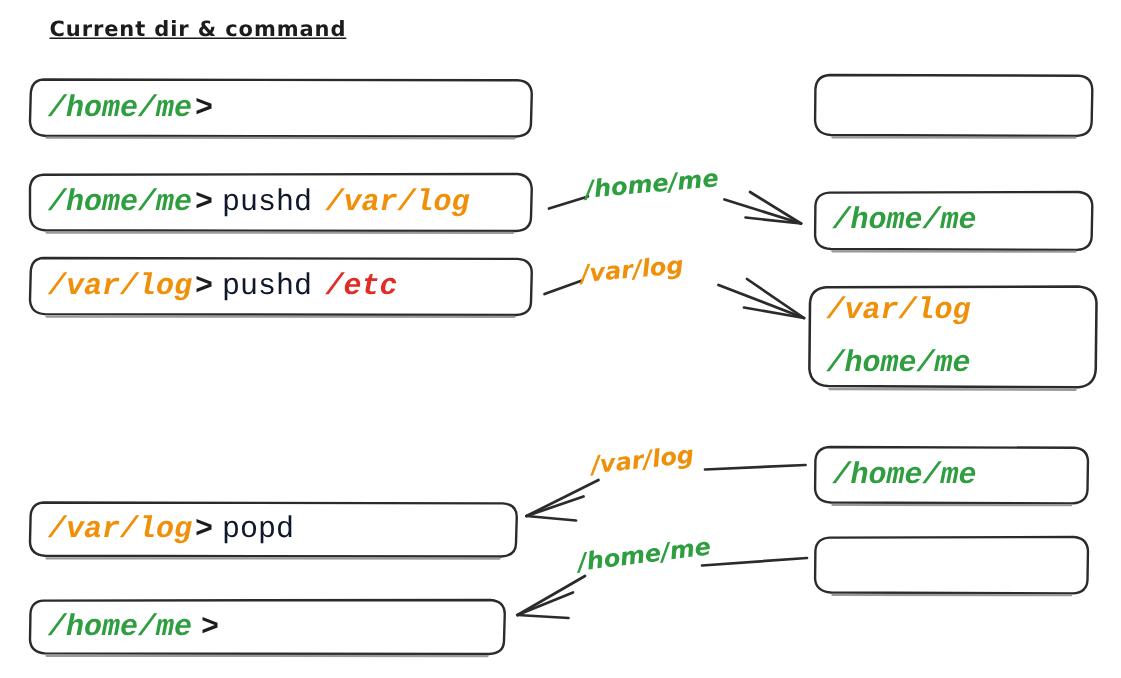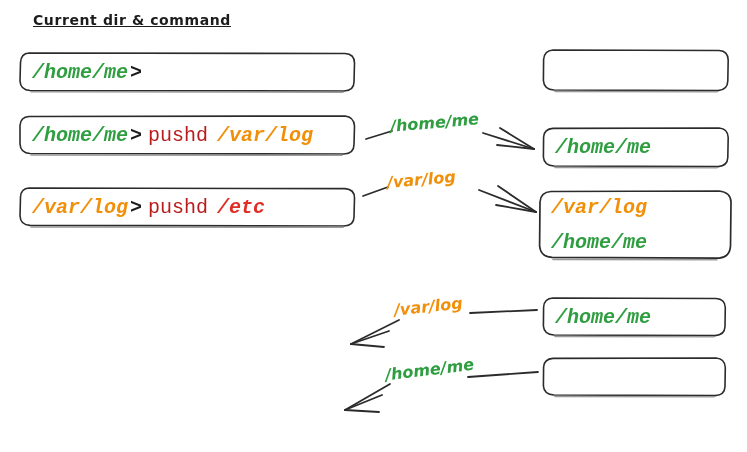--- a/index.html
+++ b/index.html
@@ -56,21 +56,21 @@
   .line {
     font-family: Liberation Mono, monospace;
     font-size: 20px;
     white-space: nowrap;
     line-height: 1.45;
   }
   .path-green  { color: #2f9e41; font-style: italic; font-weight: 600; }
   .path-orange { color: #f0900a; font-style: italic; font-weight: 600; }
   .path-red    { color: #e02d28; font-style: italic; font-weight: 600; }
   .prompt      { color: #1c1c1c; font-weight: 700; padding-left: 2px; }
-  .cmd         { color: #b91c1c; font-weight: 500; padding-left: 6px; padding-right: 4px;}
+  .cmd         { color: #0f172a; font-weight: 500; padding-left: 6px; padding-right: 4px;}
   .arg-sp      { padding-left: 5px; }
 
   
   .arrow-layer {
     position: absolute;
     left: 0; top: 0;
     width: 747px; height: 452px;
     pointer-events: none;
     overflow: visible;
   }
@@ -110,34 +110,56 @@
       <path d="M11,2.5 L327,2 Q336,3 336.5,12 L336,30.5 Q336,39.5 326,40 L12,39.5 Q2.5,39 2,30 L2,11.5 Q2.5,3 11,2.5 Z" fill="#fff" stroke="#2b2b2b" stroke-width="1.6" stroke-linecap="round" stroke-linejoin="round"></path>
       <path d="M13,41 L324,41.3" fill="none" stroke="#9a9a9a" stroke-width="1.5" stroke-linecap="round"></path>
     </svg>
     <div class="content">
       <div class="line">
         <span class="path-green">/home/me</span><span class="prompt">&gt;</span><span class="cmd">pushd</span><span class="path-orange arg-sp">/var/log</span>
       </div>
     </div>
   </div>
 
-  <div class="sbox" style="left:18px; top:186px; width:338px; height:42px;">
+  <div class="sbox" style="left:18px; top:170px; width:338px; height:42px;">
     <svg viewBox="0 0 338 42" preserveAspectRatio="none">
       <path d="M11,2 L327,2.6 Q336.5,3.2 336.5,12 L336,31 Q336,39.5 326,40 L12,39.4 Q2.5,39 2,30 L2.5,11 Q3,2.4 11,2 Z" fill="#fff" stroke="#2b2b2b" stroke-width="1.6" stroke-linecap="round" stroke-linejoin="round"></path>
       <path d="M13,41 L325,41.2" fill="none" stroke="#9a9a9a" stroke-width="1.5" stroke-linecap="round"></path>
     </svg>
     <div class="content">
       <div class="line">
         <span class="path-orange">/var/log</span><span class="prompt">&gt;</span><span class="cmd">pushd</span><span class="path-red arg-sp">/etc</span>
       </div>
     </div>
   </div>
 
 
-
+  <div class="sbox" style="left:18px; top:333px; width:328px; height:40px;">
+    <svg viewBox="0 0 328 40" preserveAspectRatio="none">
+      <path d="M11,2 L317,2.6 Q326.5,3.2 326.5,11.6 L326,29 Q326,37.6 316,38 L12,37.5 Q2.5,37 2,28.6 L2.4,11 Q3,2.4 11,2 Z" fill="#fff" stroke="#2b2b2b" stroke-width="1.6" stroke-linecap="round" stroke-linejoin="round"></path>
+      <path d="M13,39.2 L315,39.4" fill="none" stroke="#9a9a9a" stroke-width="1.5" stroke-linecap="round"></path>
+    </svg>
+    <div class="content">
+      <div class="line">
+        <span class="path-orange">/var/log</span><span class="prompt">&gt;</span><span class="cmd">popd</span>
+      </div>
+    </div>
+  </div>
+
+  <div class="sbox" style="left:18px; top:398px; width:320px; height:40px;">
+    <svg viewBox="0 0 320 40" preserveAspectRatio="none">
+      <path d="M11,2.4 L309,2 Q318.5,2.8 318.5,11.5 L318,29 Q318,37.6 308,38 L12,37.6 Q2.5,37 2,28.6 L2.3,11 Q2.9,2.8 11,2.4 Z" fill="#fff" stroke="#2b2b2b" stroke-width="1.6" stroke-linecap="round" stroke-linejoin="round"></path>
+      <path d="M13,39.2 L307,39.4" fill="none" stroke="#9a9a9a" stroke-width="1.5" stroke-linecap="round"></path>
+    </svg>
+    <div class="content">
+      <div class="line">
+        <span class="path-green">/home/me</span><span class="prompt" style="padding-left:6px;">&gt;</span>
+      </div>
+    </div>
+  </div>
 
   <div class="sbox" style="left:541px; top:48px; width:189px; height:45px;">
     <svg viewBox="0 0 189 45" preserveAspectRatio="none">
       <path d="M12,2 L178,2.5 Q187,3 187.2,12 L186.8,33 Q186.5,42 177,42.6 L13,42 Q3,41.5 2.4,32.5 L2.6,11.5 Q3.2,2.6 12,2 Z" fill="#fff" stroke="#2b2b2b" stroke-width="1.6" stroke-linecap="round" stroke-linejoin="round"></path>
       <path d="M14,43.6 L176,43.8" fill="none" stroke="#9a9a9a" stroke-width="1.5" stroke-linecap="round"></path>
     </svg>
     <div class="content"></div>
   </div>
 
   <div class="sbox" style="left:541px; top:126px; width:189px; height:43px;">

